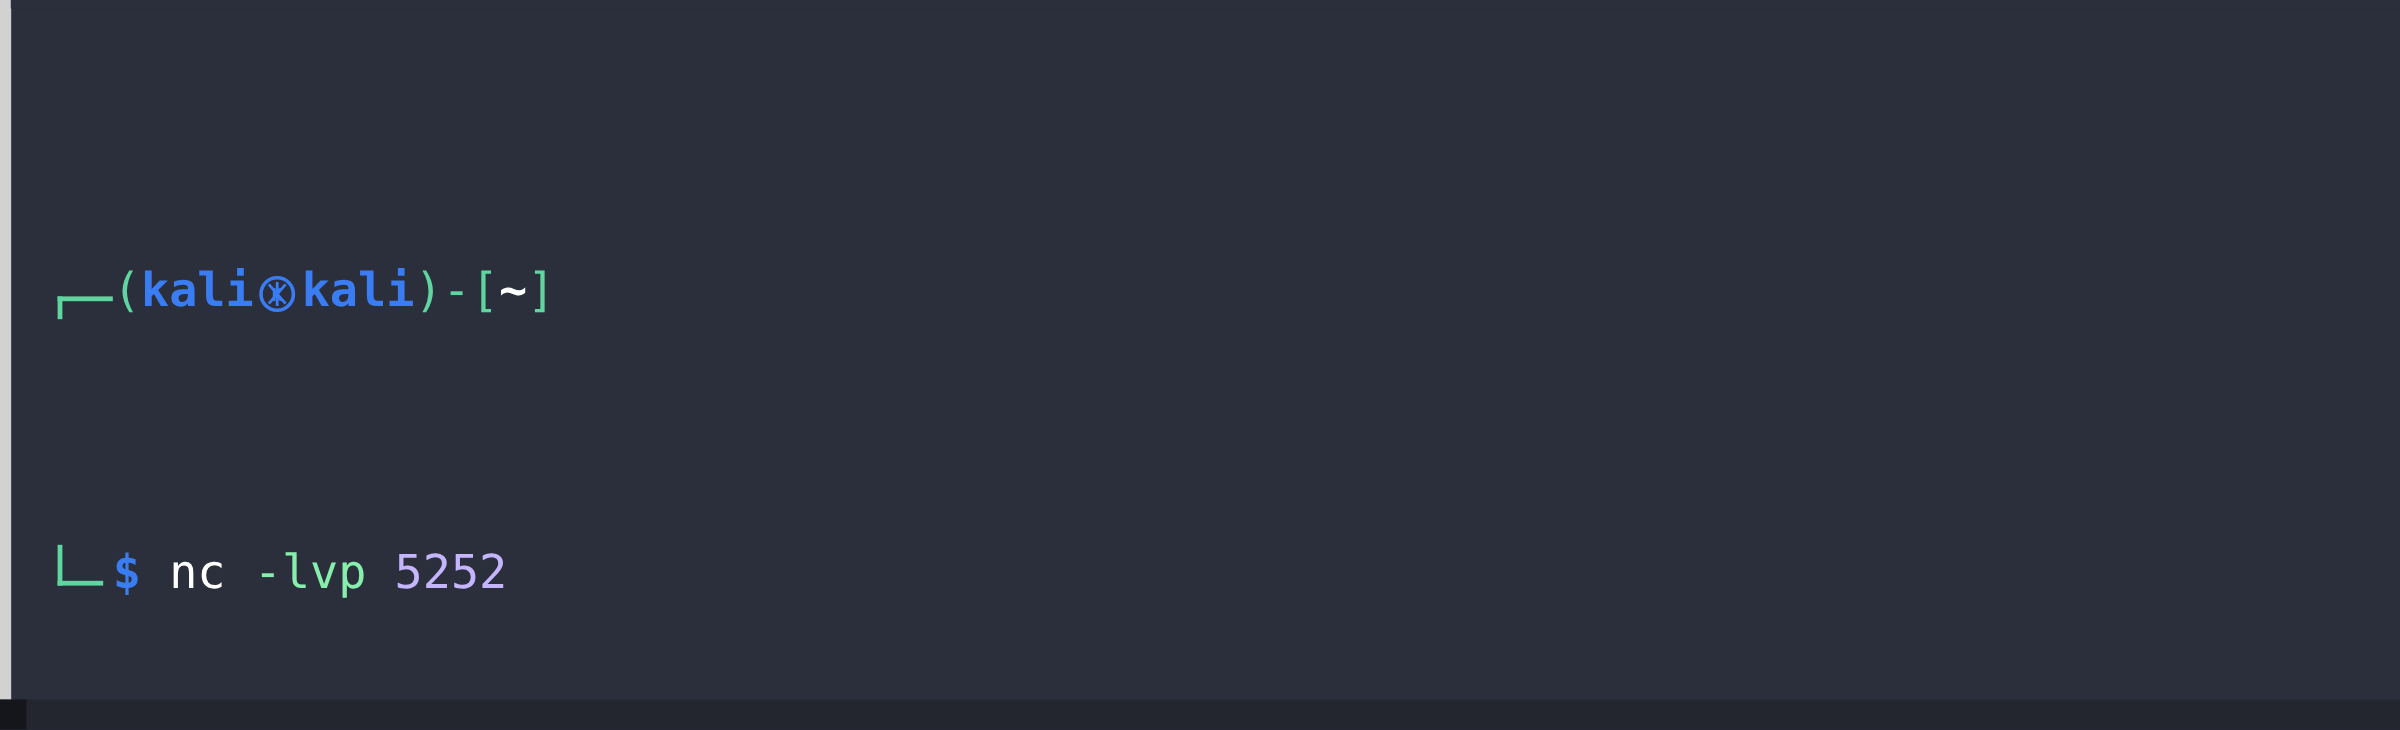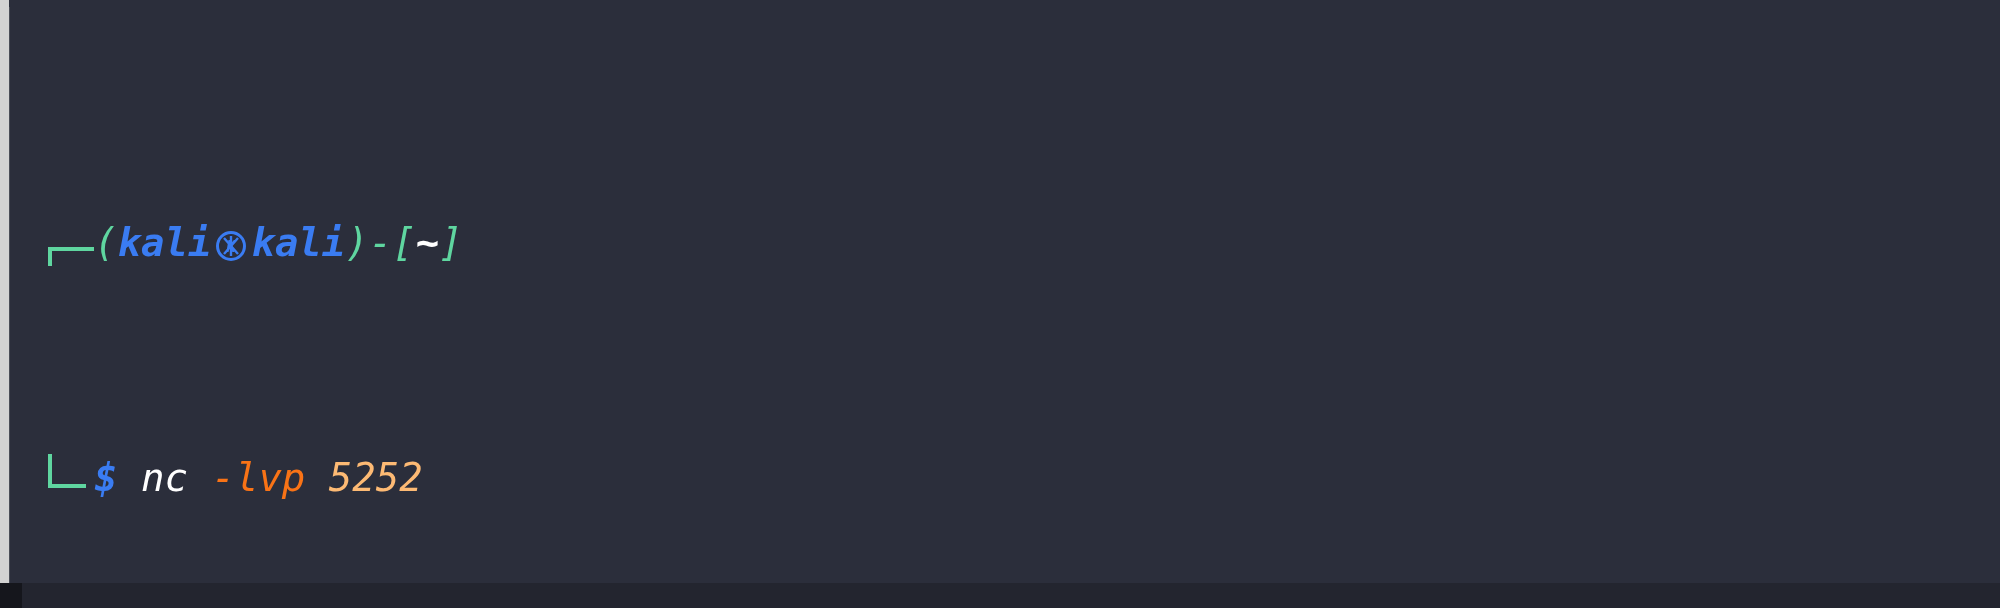--- a/index.html
+++ b/index.html
@@ -78,21 +78,20 @@
     right: 0;
     bottom: 25px;
     padding: 24px 0 0 22px;
     box-sizing: border-box;
     background: #2b2e3b;
     font-size: 39px;
     line-height: 47px;
     letter-spacing: 0px;
     white-space: pre;
     color: #e6e6e6;
-    font-style: italic;
   }
 
   .line {
     white-space: pre;
     height: 47px;
   }
 
   
   .prompt-line-1 {
     position: relative;
@@ -155,22 +154,22 @@
     border-top: 4px solid #5fd6a0;
   }
 
   .paren      { color: #5fd6a0; }
   .bracket    { color: #5fd6a0; }
   .dash       { color: #5fd6a0; }
   .user       { color: #3a7cf2; font-weight: bold; }
   .tilde      { color: #ffffff; font-weight: bold; }
   .dollar     { color: #3a7cf2; font-weight: bold; }
   .cmd-name   { color: #ffffff; }
-  .cmd-flag   { color: #f97316; }
-  .cmd-arg    { color: #fdba74; }
+  .cmd-flag   { color: #86efac; }
+  .cmd-arg    { color: #c4b5fd; }
   .plain      { color: #e6e6e6; }
 
   .kali-logo {
     display: inline-block;
     width: 40px;
     height: 40px;
     vertical-align: -9px;
     position: relative;
   }
   .kali-logo svg { display: block; }

